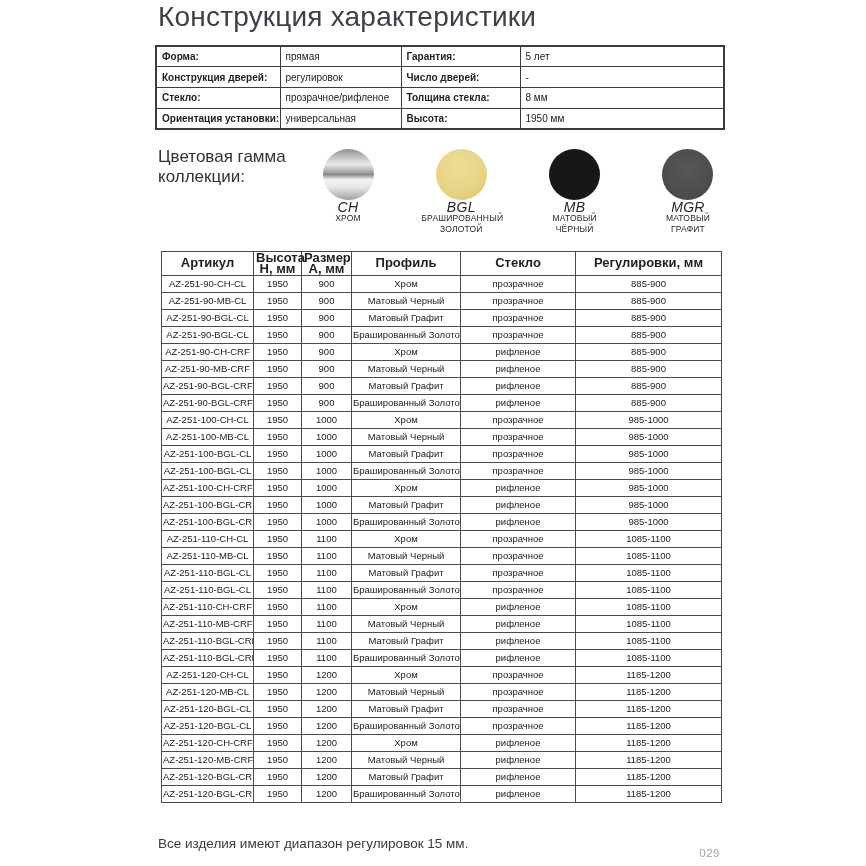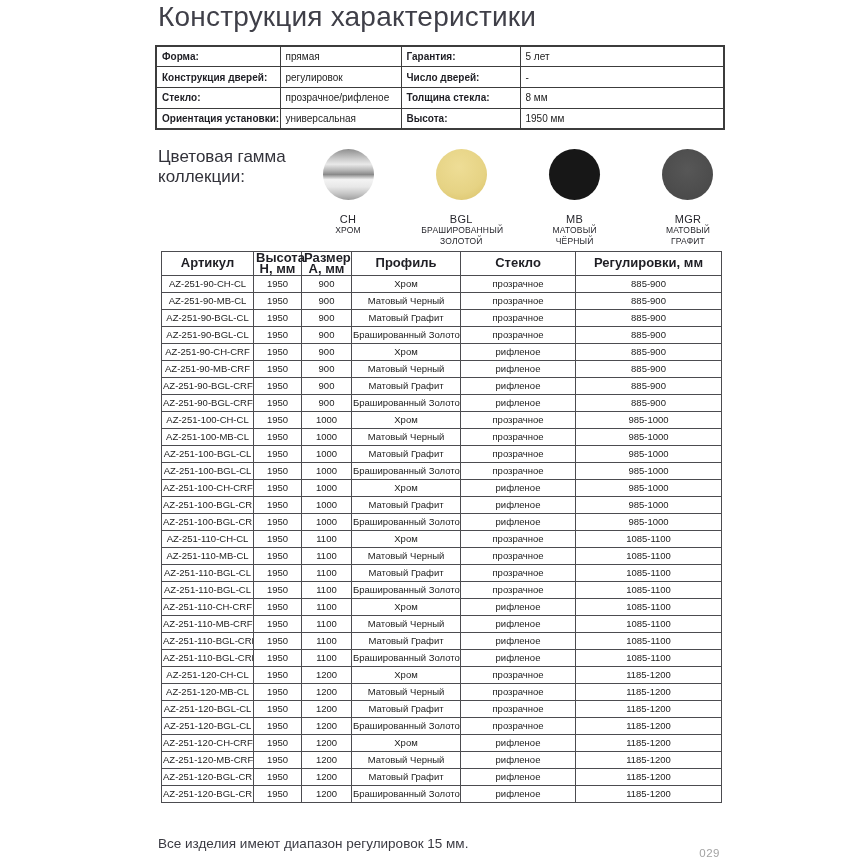--- a/index.html
+++ b/index.html
@@ -28,22 +28,22 @@
   .swatch-circle { width:51px; height:51px; border-radius:50%; }
   .swatch-circle.chrome {
       background-image:linear-gradient(180deg,#8f8f8f 0%,#c7c7c7 18%,#e9e9e9 30%,
         #b5b5b5 42%,#8a8a8a 50%,#f3f3f3 60%,#e8e8e8 74%,#c4c4c4 88%,#9e9e9e 100%); }
   .swatch-circle.gold {
       background-image:radial-gradient(circle at 45% 35%,#eedd96 0%,#e6d384 60%,#d9c065 100%); }
   .swatch-circle.graphite {
       background-image:radial-gradient(circle at 50% 40%,#575757 0%,#464646 100%); }
   .swatch-label { margin-top:6px; width:80px; text-align:center; font-size:8.5px;
                   line-height:11px; color:#26262c; letter-spacing:0.2px; }
-  .swatch-code { text-align:center; font-size:11px; line-height:11px; color:#26262c;
-                 margin-top:14px; letter-spacing:0.3px; }
+  .swatch-code { text-align:center; font-size:14px; line-height:11px; color:#26262c;
+                 margin-top:2px; letter-spacing:0.3px;font-style:italic; }
   .swatch-label.nm { margin-top:0; }
 
   
   .products-table { position:absolute; left:161px; top:251px; width:560px;
                     border-collapse:collapse; table-layout:fixed; border:1.5px solid #4c4c50; }
   .products-table th { border:1px solid #4c4c50; font-size:13px; font-weight:bold;
                        color:#1e1e24; height:21px; line-height:10.5px; padding:1px 2px;
                        vertical-align:middle; }
   .products-table td { border:1px solid #4c4c50; font-size:9.5px; color:#222;
                        height:16.4px; line-height:16px; padding:0 1px; text-align:center;

